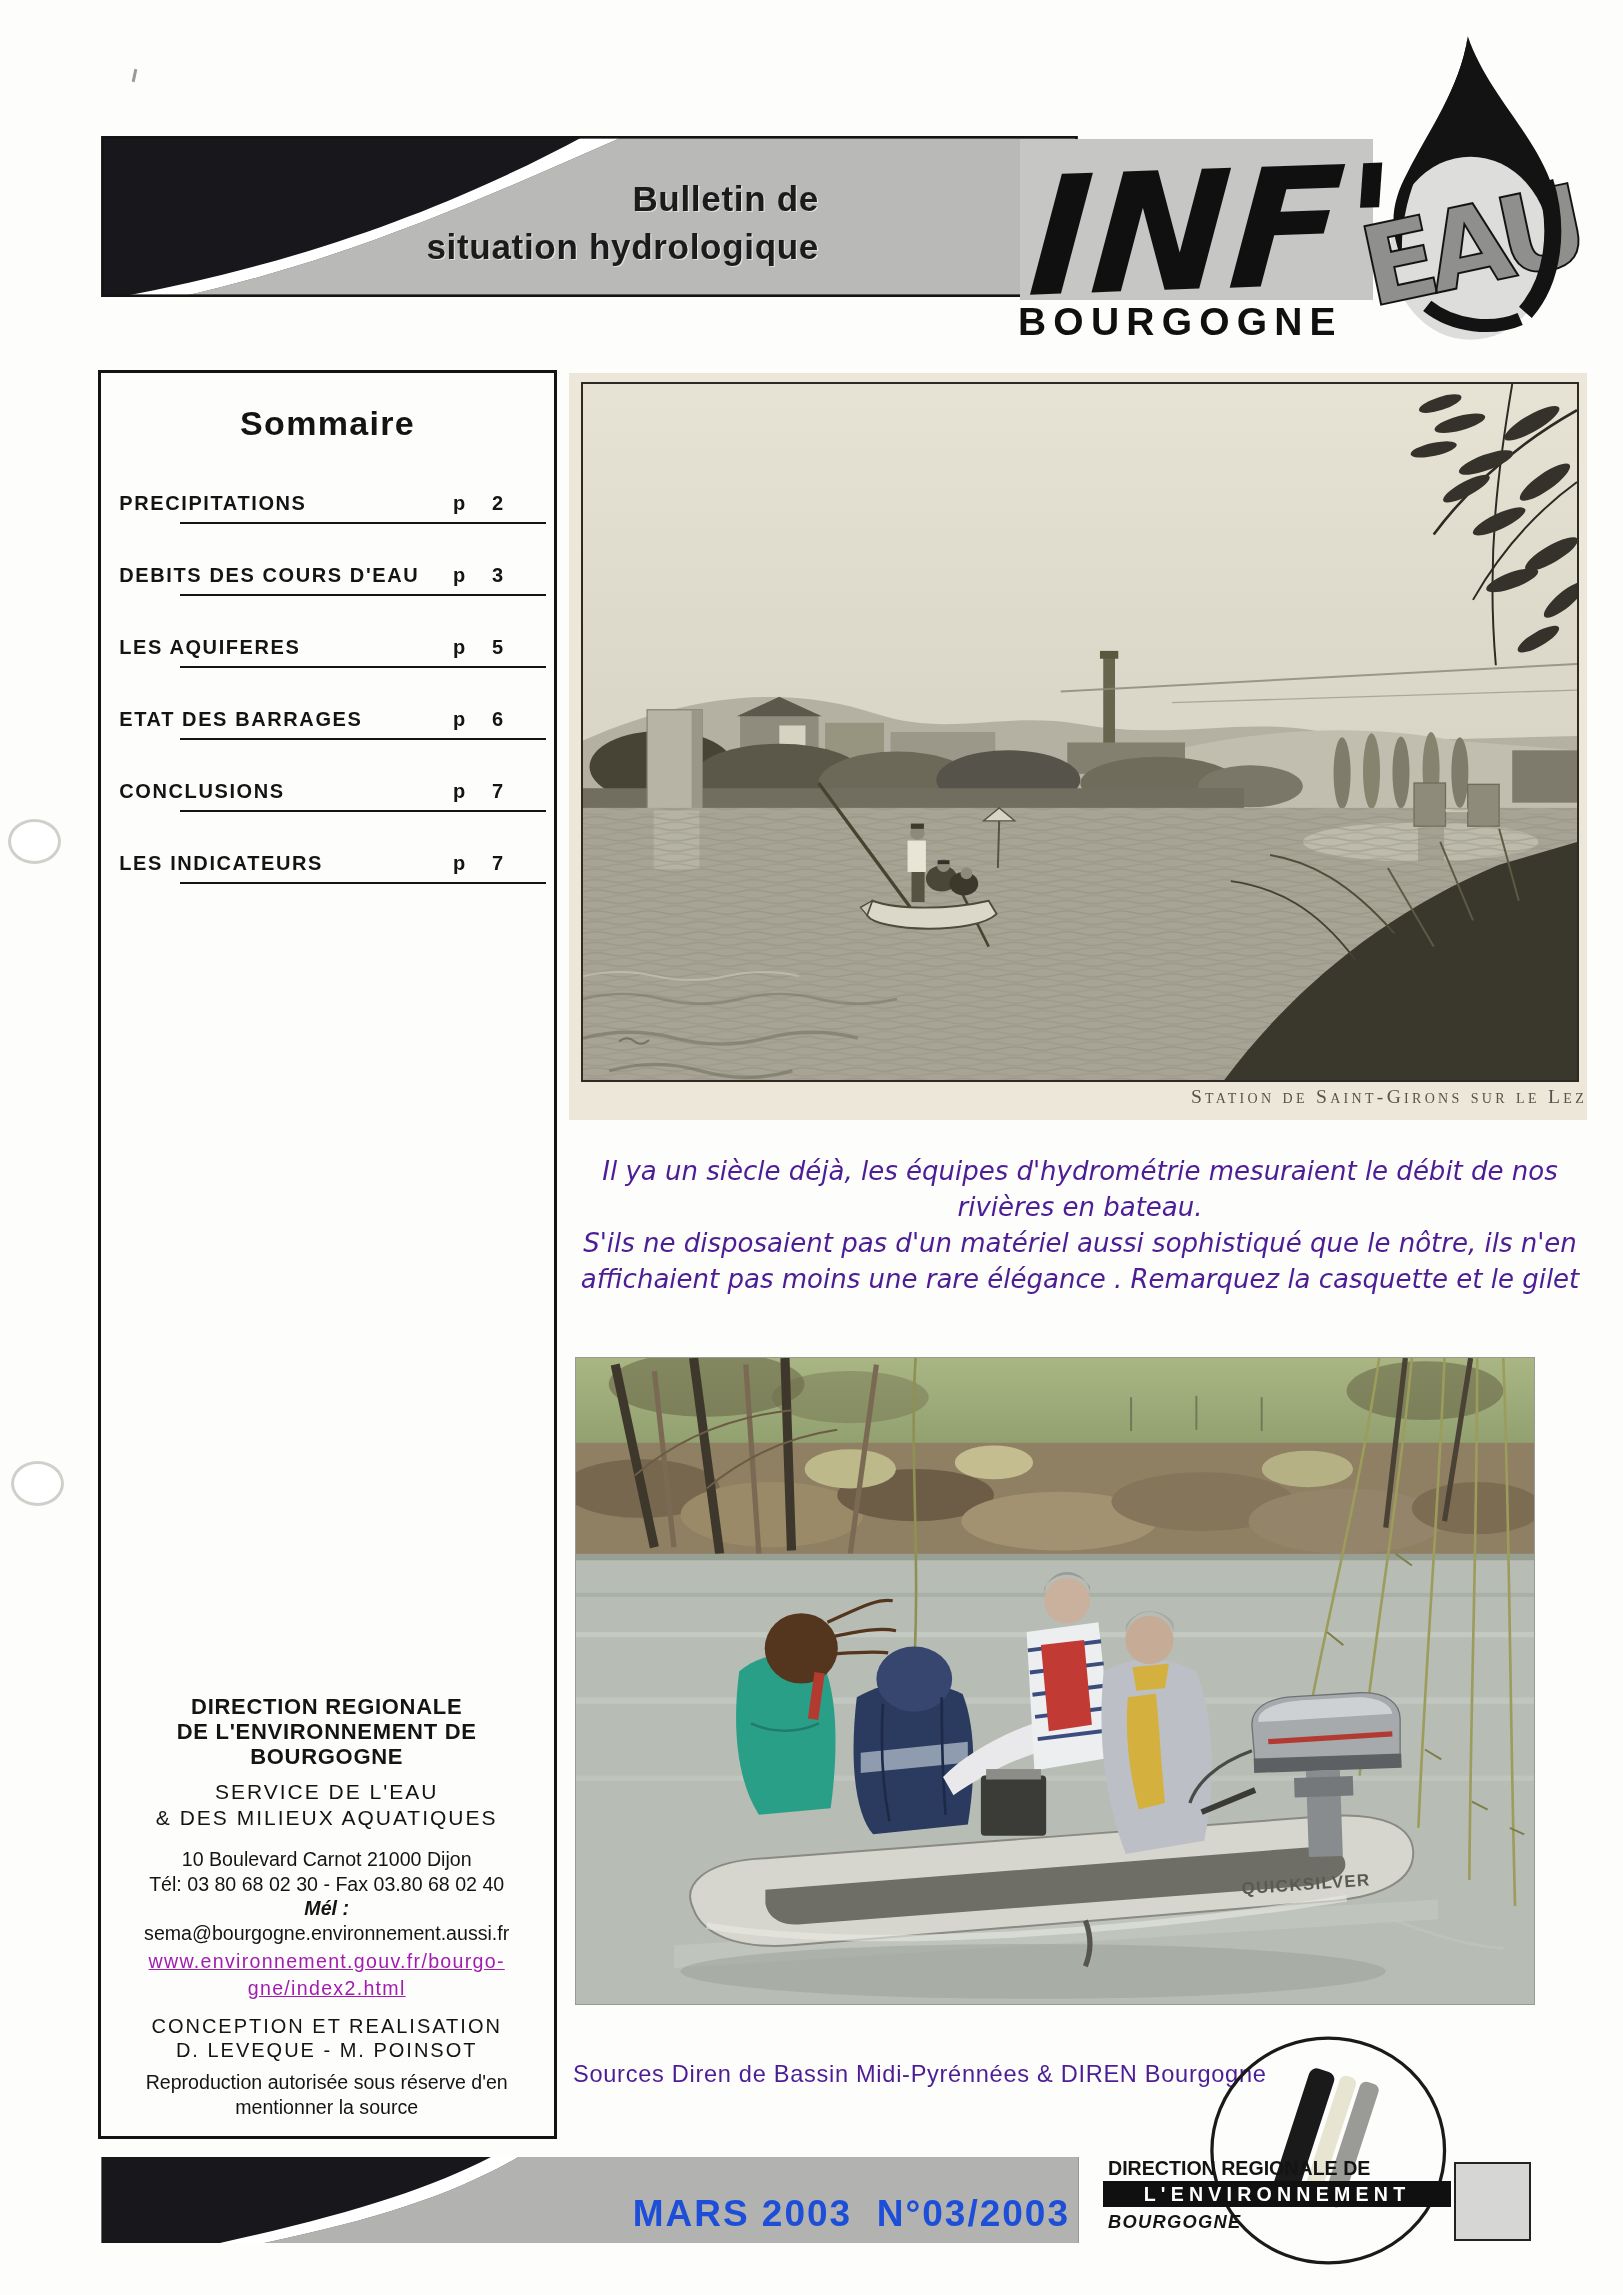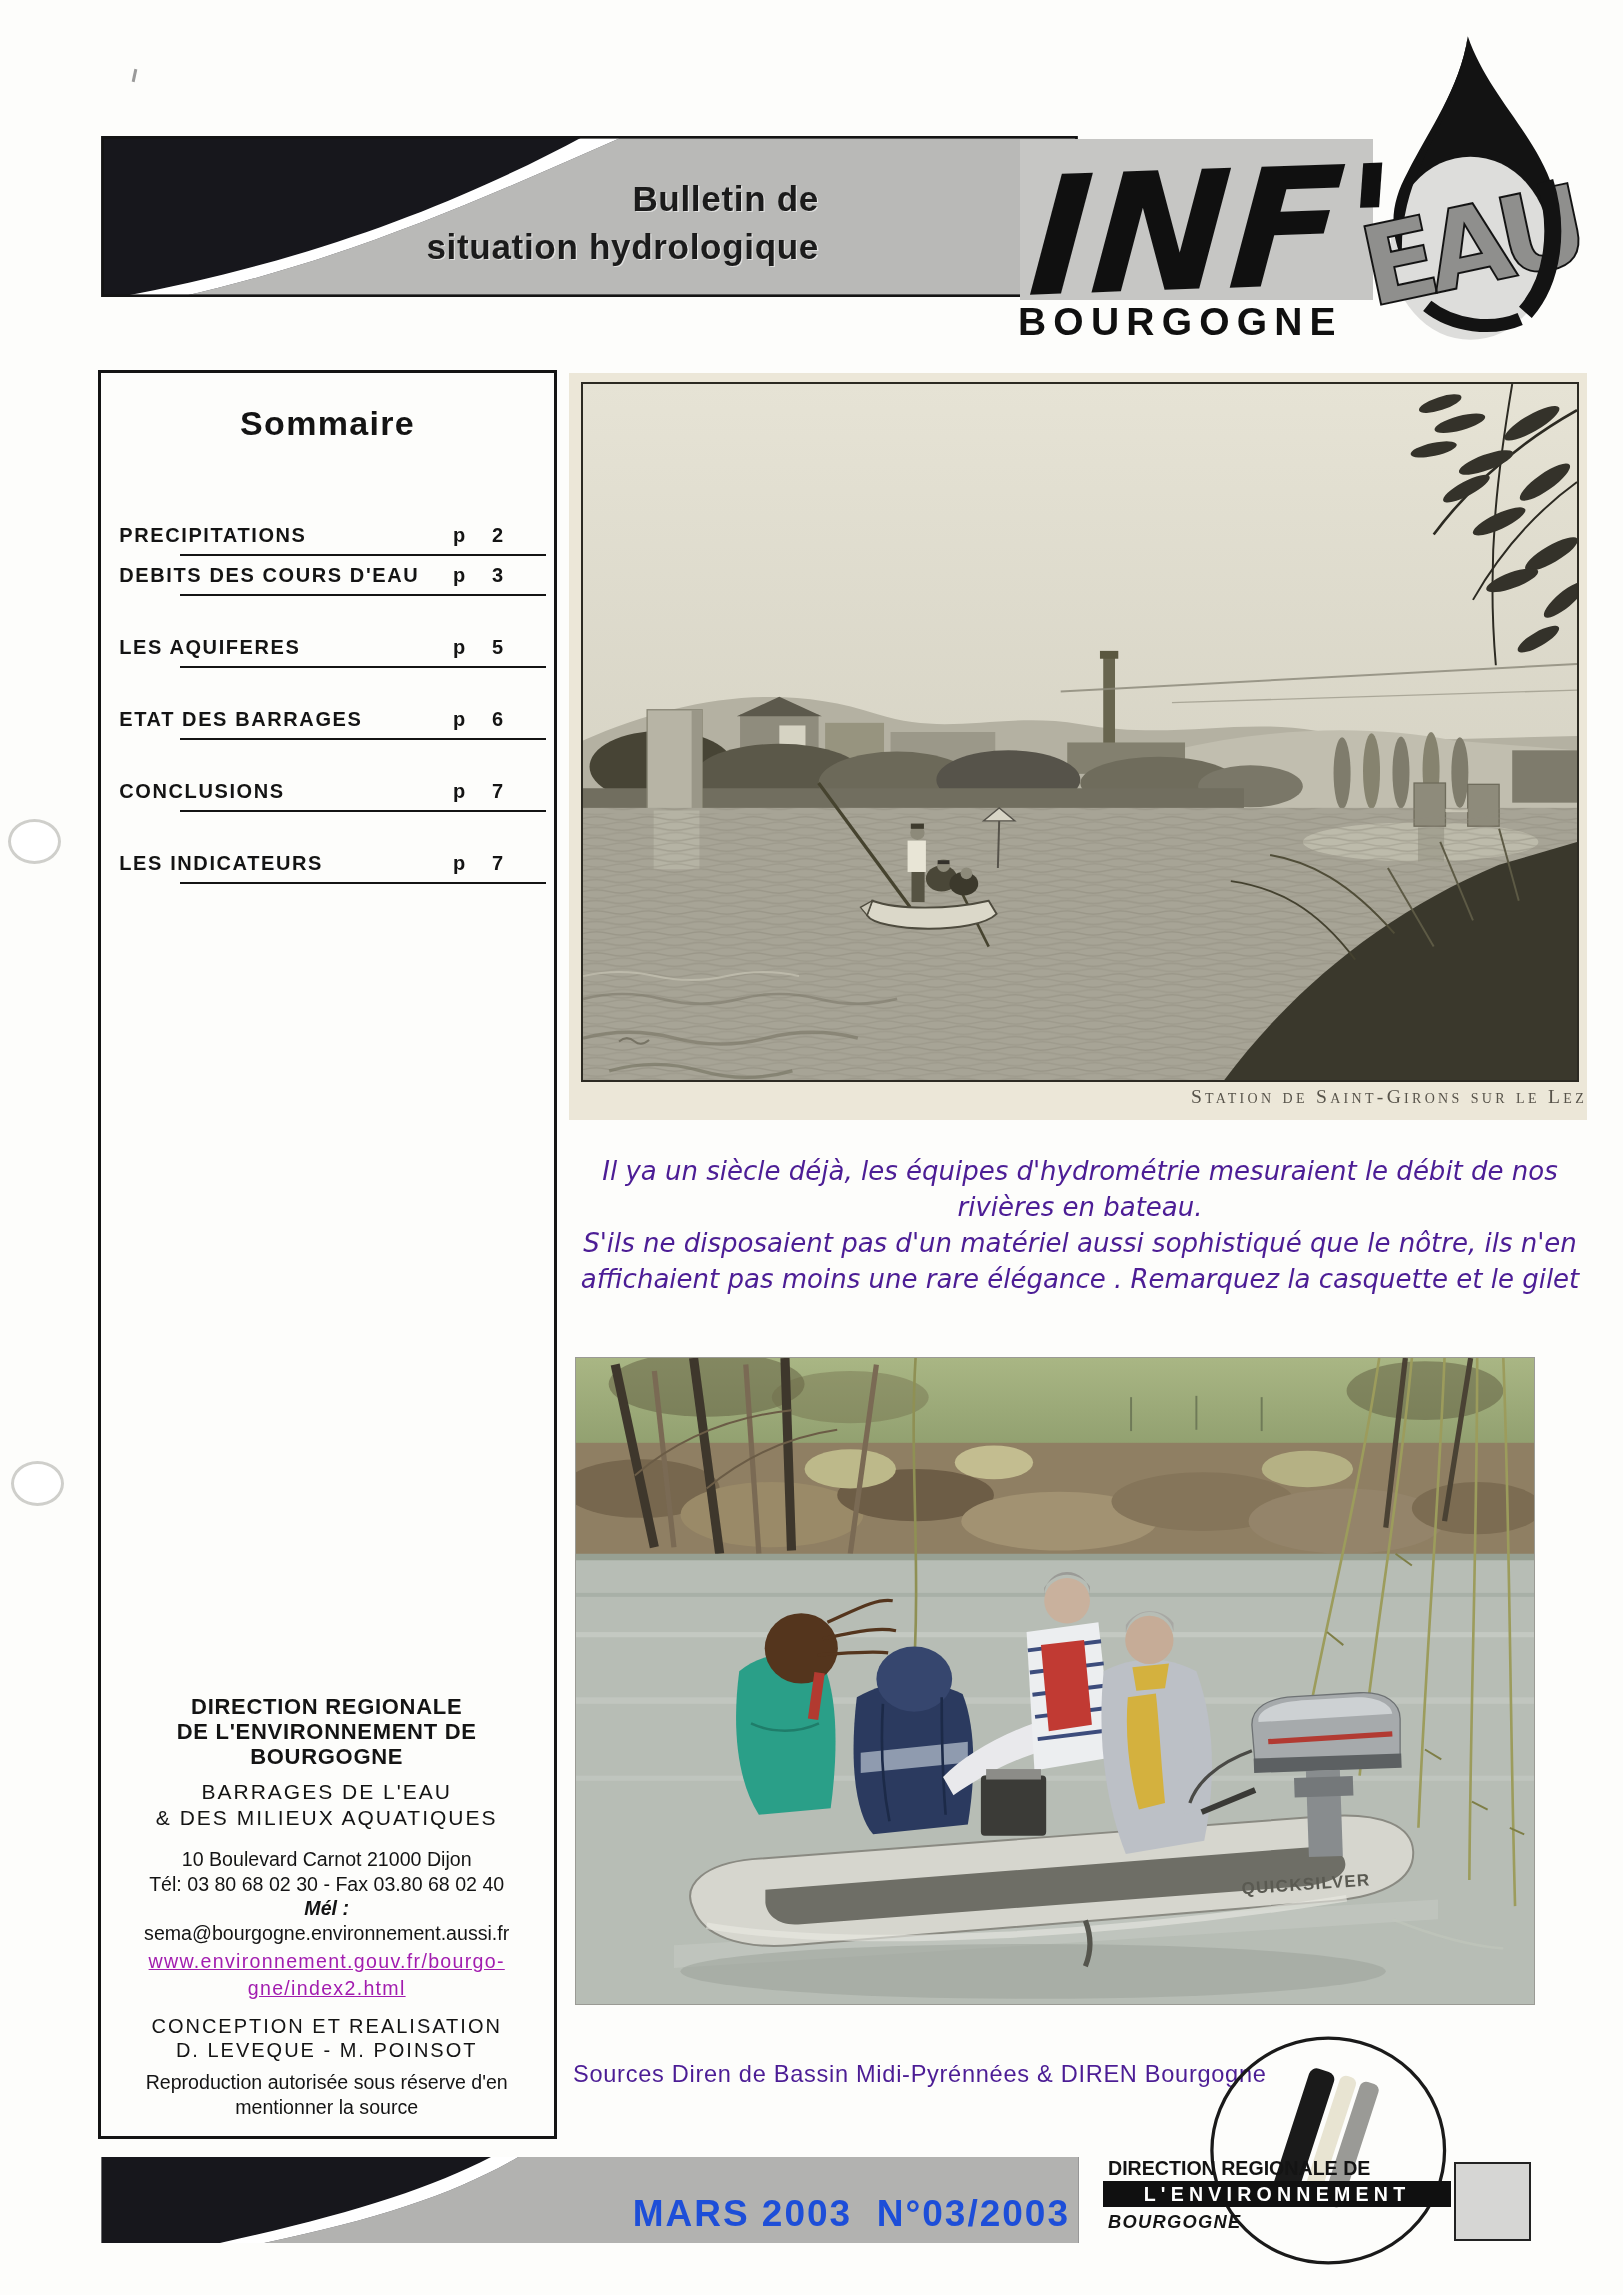--- a/index.html
+++ b/index.html
@@ -95,21 +95,21 @@
     <path d="M 212 8 C 204 84 170 140 140 205 C 120 250 108 300 112 350 C 90 300 96 260 120 216 C 152 152 200 88 212 8 Z" fill="#131313"></path>
     <text x="216" y="388" text-anchor="middle" transform="rotate(-12 216 332)" style="font-family:'DejaVu Sans',sans-serif;font-weight:bold;font-size:168px;letter-spacing:-14px;fill:#8f8f8d;stroke:#131313;stroke-width:3;">EAU</text>
     <path d="M 330 230 C 352 300 344 380 300 430" fill="none" stroke="#131313" stroke-width="26"></path>
     <path d="M 150 420 C 190 452 250 458 292 440" fill="none" stroke="#131313" stroke-width="20"></path>
   </svg>
   <div class="abs logo-bourgogne">BOURGOGNE</div>
 
   <div class="abs som-box">
     <div class="abs som-title">Sommaire</div>
 
-    <div class="abs toc-row" style="top:119px;margin-top:32px;">
+    <div class="abs toc-row" style="top:119px;">
       <span class="abs toc-label">PRECIPITATIONS</span>
       <span class="abs toc-p">p</span>
       <span class="abs toc-num">2</span>
       <span class="toc-line"></span>
     </div>
     <div class="abs toc-row" style="top:191px;">
       <span class="abs toc-label">DEBITS DES COURS D'EAU</span>
       <span class="abs toc-p">p</span>
       <span class="abs toc-num">3</span>
       <span class="toc-line"></span>
@@ -135,21 +135,21 @@
     <div class="abs toc-row" style="top:479px;">
       <span class="abs toc-label">LES INDICATEURS</span>
       <span class="abs toc-p">p</span>
       <span class="abs toc-num">7</span>
       <span class="toc-line"></span>
     </div>
 
     <div class="abs c-line c-bold" style="top:1321px;">DIRECTION REGIONALE</div>
     <div class="abs c-line c-bold" style="top:1346px;">DE L'ENVIRONNEMENT DE</div>
     <div class="abs c-line c-bold" style="top:1371px;">BOURGOGNE</div>
-    <div class="abs c-line c-serv" style="top:1407px;">BARRAGES DE L'EAU</div>
+    <div class="abs c-line c-serv" style="top:1407px;">SERVICE DE L'EAU</div>
     <div class="abs c-line c-serv" style="top:1433px;">&amp; DES MILIEUX AQUATIQUES</div>
     <div class="abs c-line c-reg" style="top:1475px;">10 Boulevard Carnot 21000 Dijon</div>
     <div class="abs c-line c-reg" style="top:1500px;">Tél: 03 80 68 02 30 - Fax 03.80 68 02 40</div>
     <div class="abs c-line c-mel" style="top:1524px;">Mél :</div>
     <div class="abs c-line c-reg" style="top:1549px;">sema@bourgogne.environnement.aussi.fr</div>
     <div class="abs c-line c-link" style="top:1577px;">www.environnement.gouv.fr/bourgo-</div>
     <div class="abs c-line c-link" style="top:1604px;">gne/index2.html</div>
     <div class="abs c-line c-serv" style="top:1642px;font-size:20px;">CONCEPTION ET REALISATION</div>
     <div class="abs c-line c-serv" style="top:1666px;font-size:20px;">D. LEVEQUE - M. POINSOT</div>
     <div class="abs c-line c-reg" style="top:1698px;">Reproduction autorisée sous réserve d'en</div>

